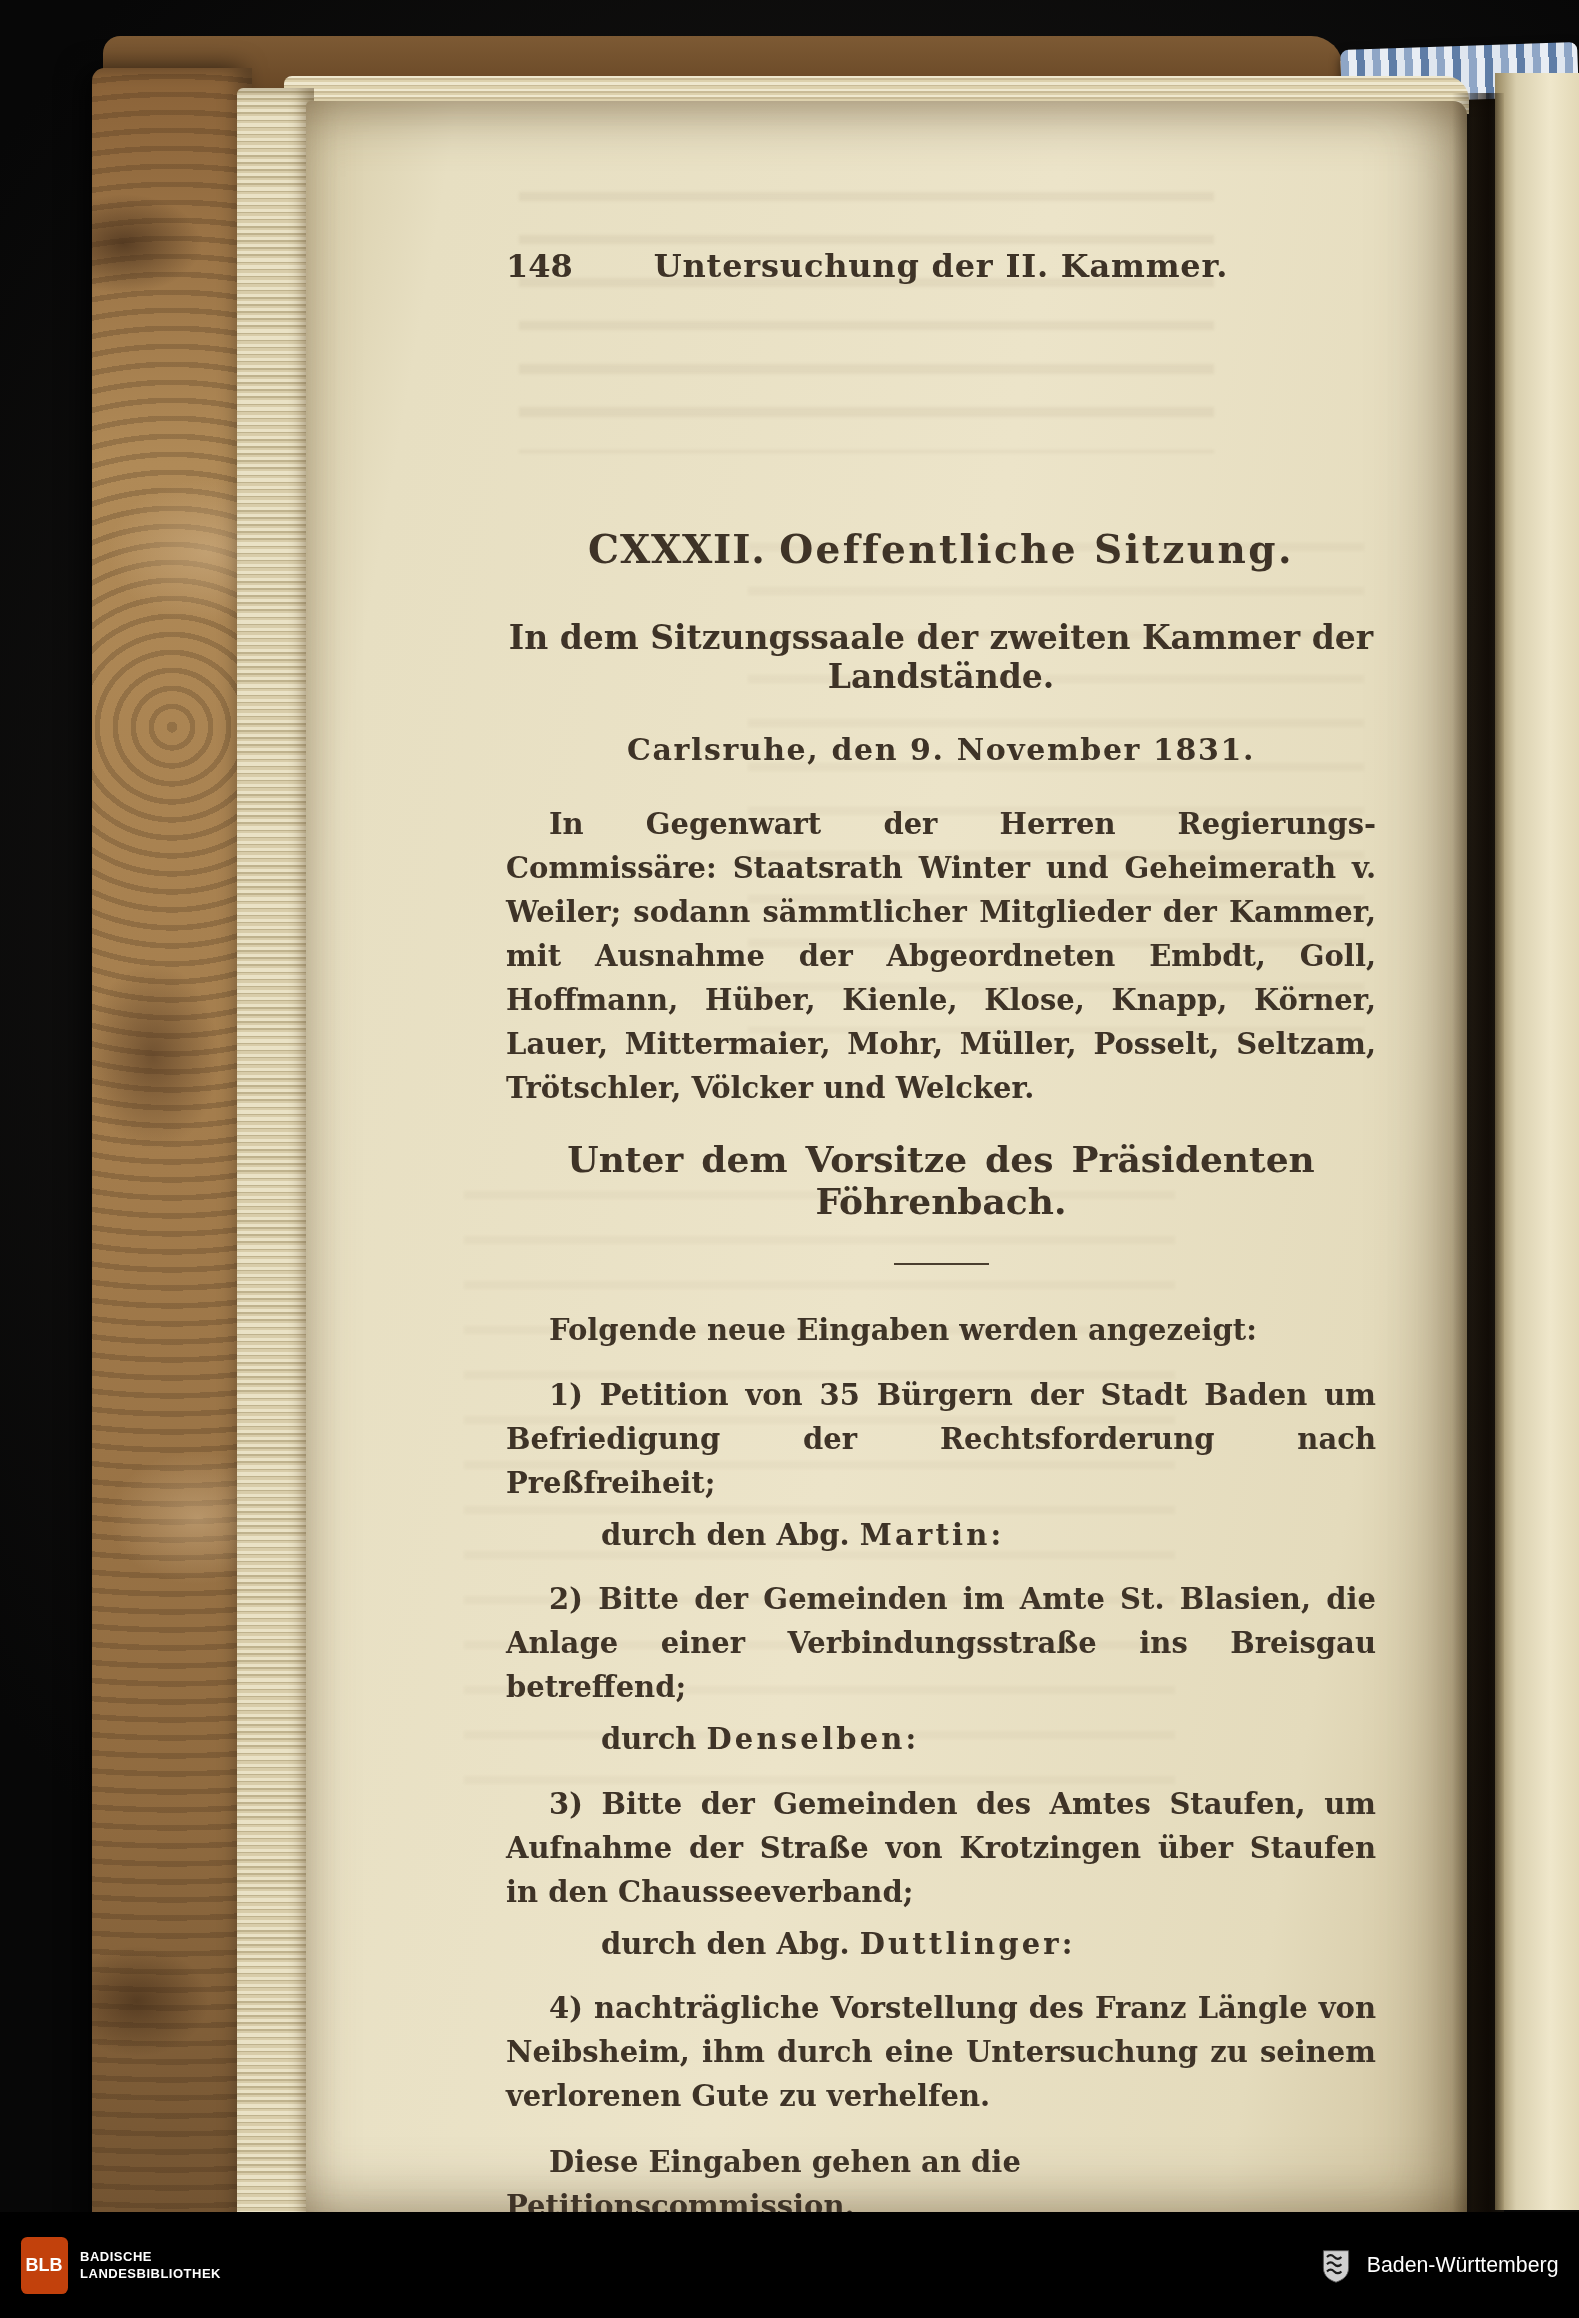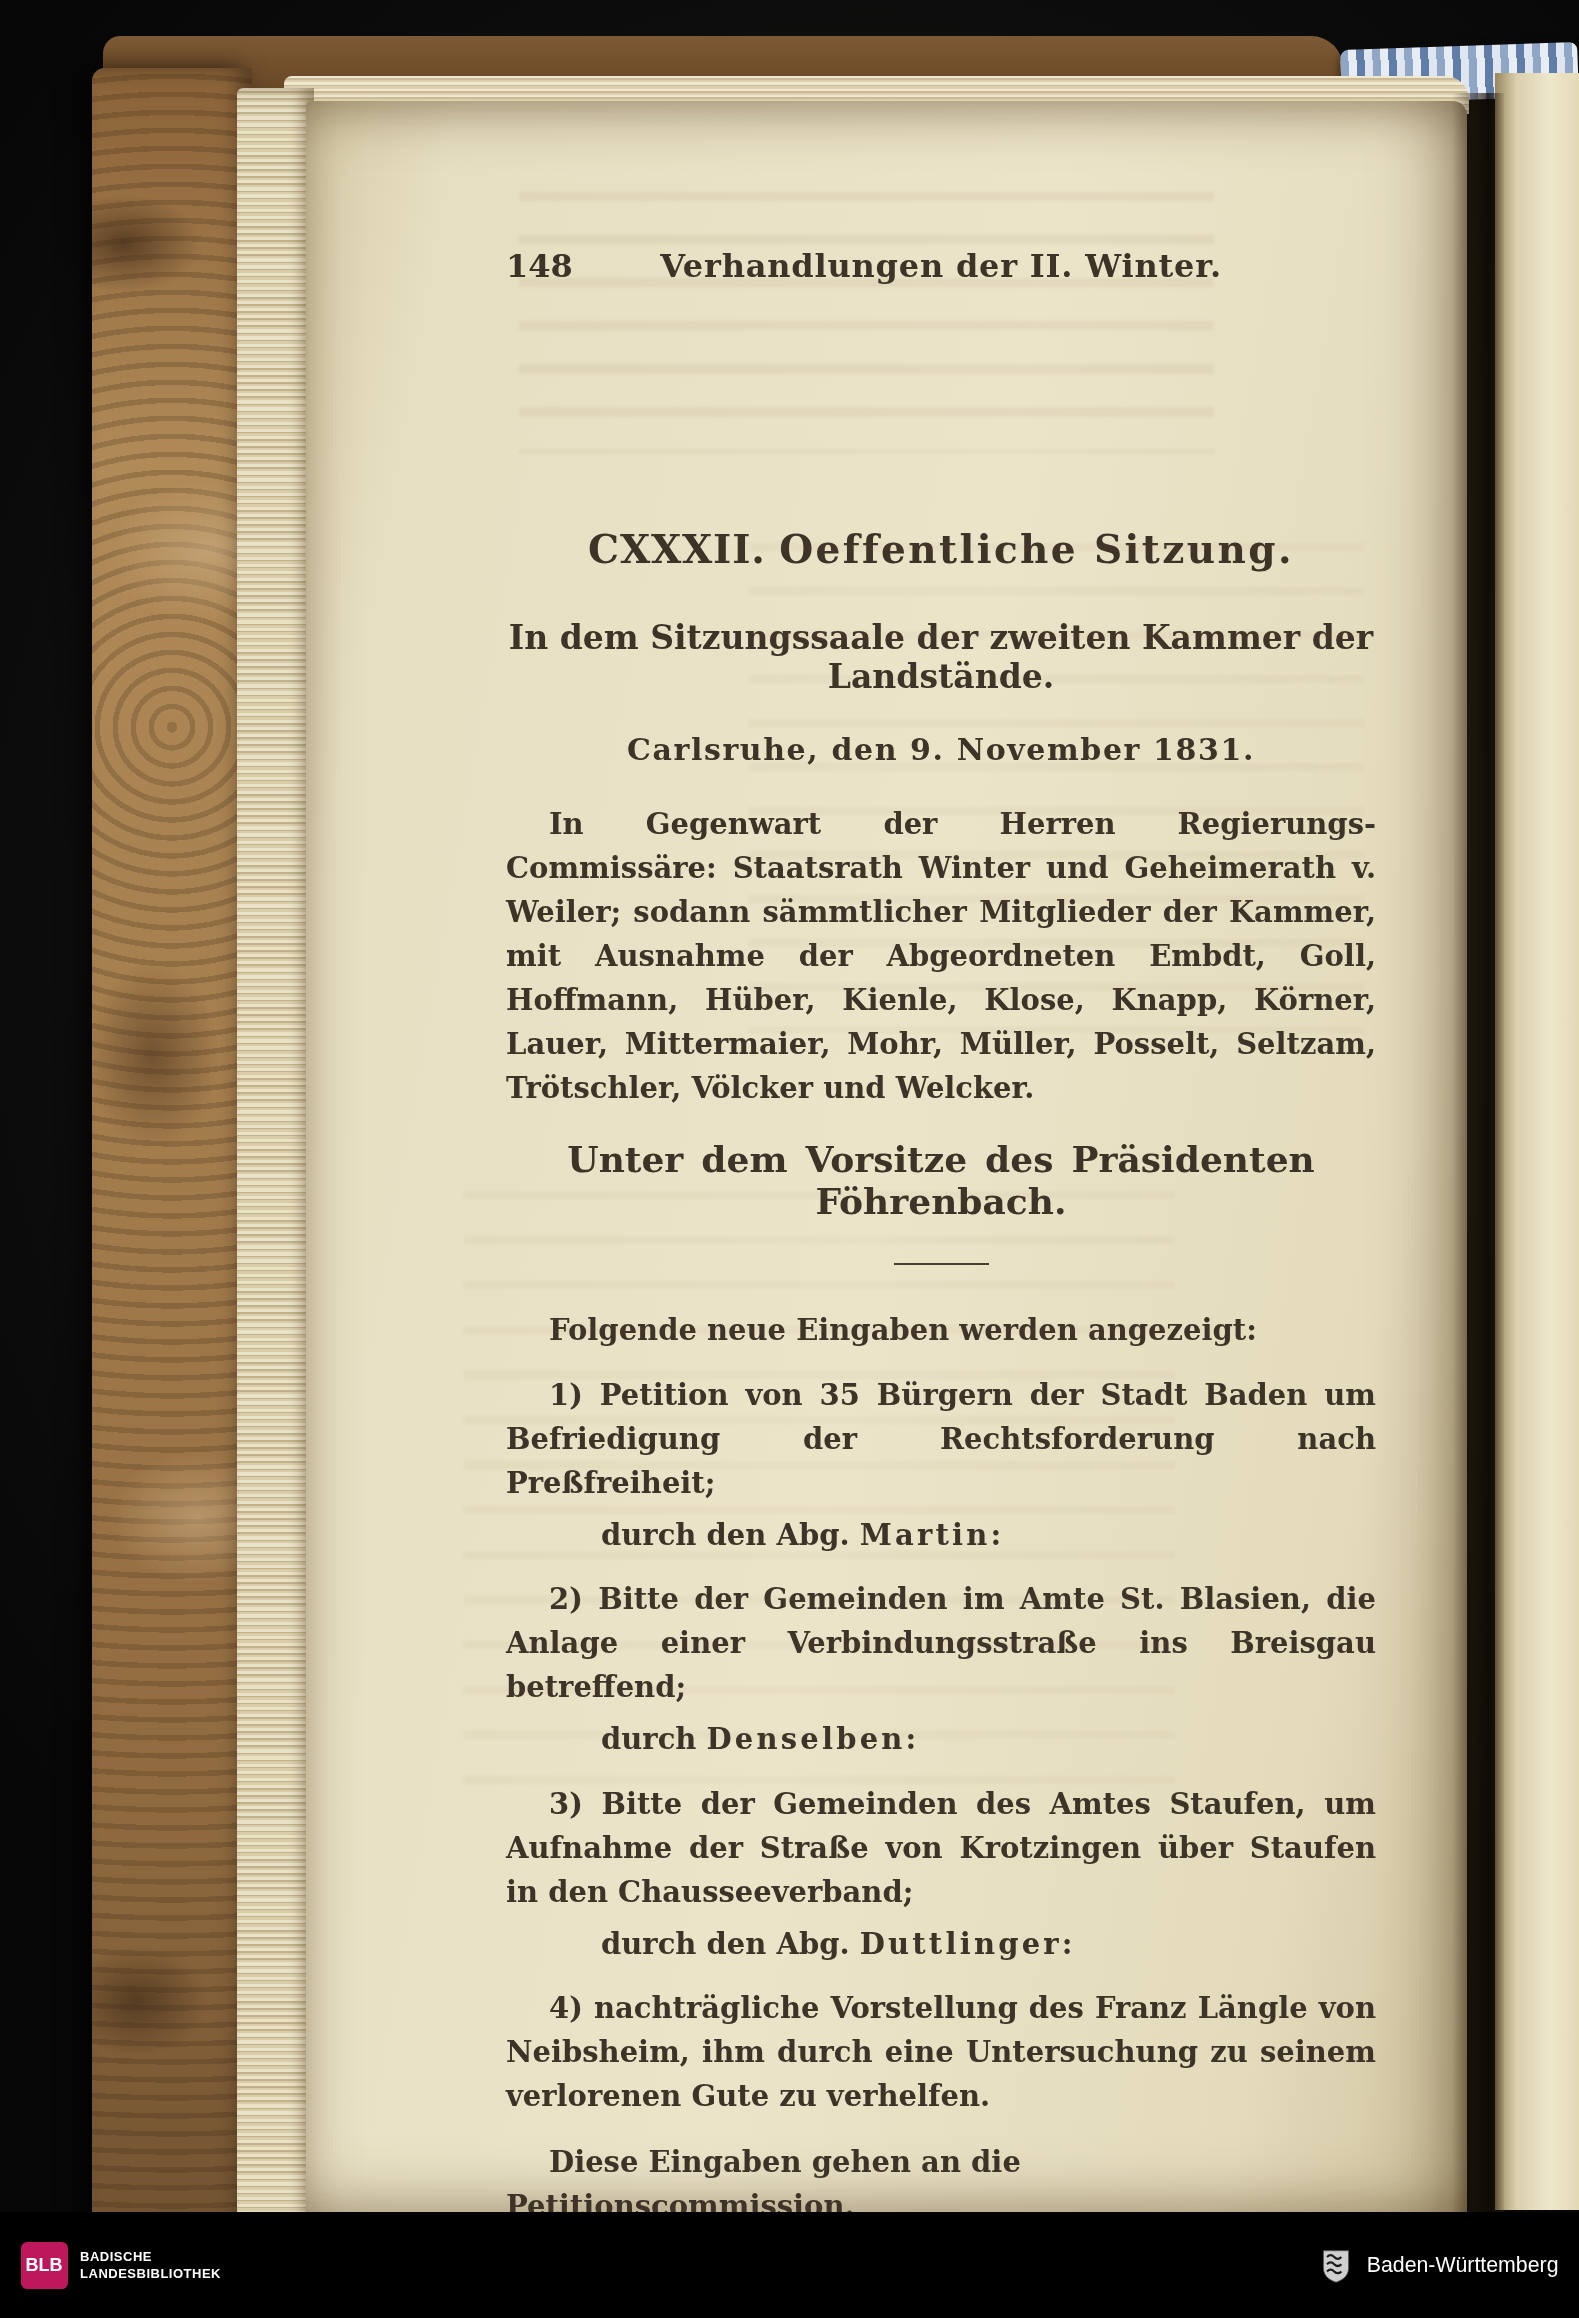--- a/index.html
+++ b/index.html
@@ -102,21 +102,21 @@
   .closing{ margin-top:22px; text-indent:43px; }
 
   
   .footerbar{
     position:absolute; left:0; bottom:0; width:1579px; height:107px;
     background:#000; display:flex; align-items:center; justify-content:space-between;
     padding:0 20.5px; color:#fff; font-family:"Liberation Sans","DejaVu Sans",sans-serif;
   }
   .f-left{ display:flex; align-items:center; gap:12.6px; }
   .blb-badge{
-    width:47px; height:47px; border-radius:6.3px; background:#be185d;
+    width:47px; height:57px; border-radius:6.3px; background:#c2410c;
     display:grid; place-items:center; font-weight:700; font-size:18px; color:#fff;
   }
   .blb-lines{ font-size:13px; font-weight:700; letter-spacing:0.5px; line-height:1.3; }
   .f-right{ display:flex; align-items:center; gap:12.6px; font-size:21.3px; }
   .bw-emblem{ width:36px; height:36px; }
 </style>
 </head>
 <body>
 
 <div class="viewport">
@@ -128,21 +128,21 @@
   <div class="spine-marble"></div>
   <div class="page-stack"></div>
 
   <div class="page-main">
     <div class="ghost g1"></div>
     <div class="ghost g2"></div>
     <div class="ghost g3"></div>
 
     <div class="running-head">
       <span class="pagenum">148</span>
-      <span class="runtitle">Verhandlungen der II. Winter.</span>
+      <span class="runtitle">Untersuchung der II. Kammer.</span>
     </div>
 
     <div class="title-block">
       <span class="title-num">CXXXII.</span>
       <span class="title-name">Oeffentliche Sitzung.</span>
     </div>
 
     <p class="subtitle">In dem Sitzungssaale der zweiten Kammer der Landstände.</p>
     <p class="dateline">Carlsruhe, den 9. November 1831.</p>
 

